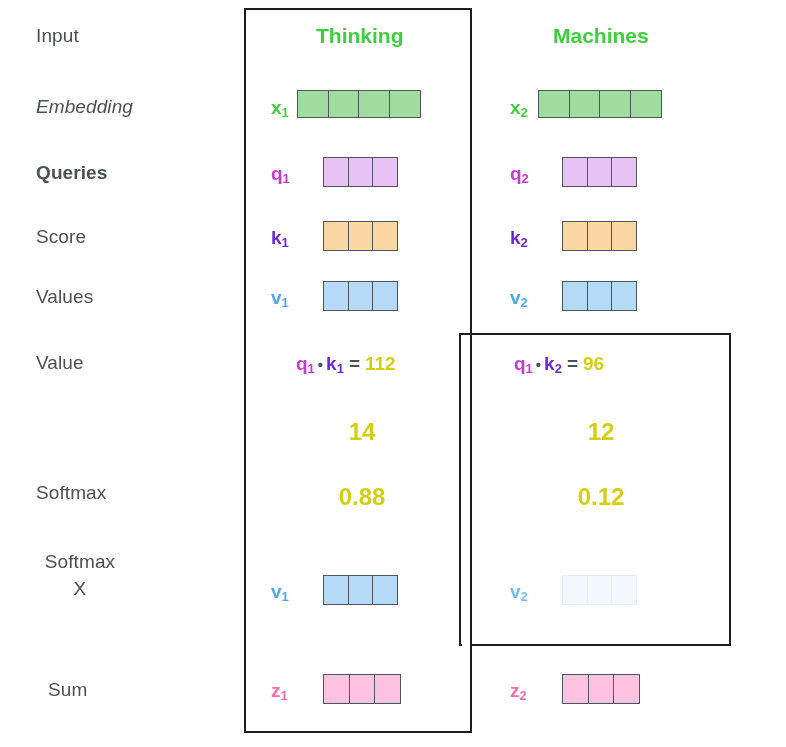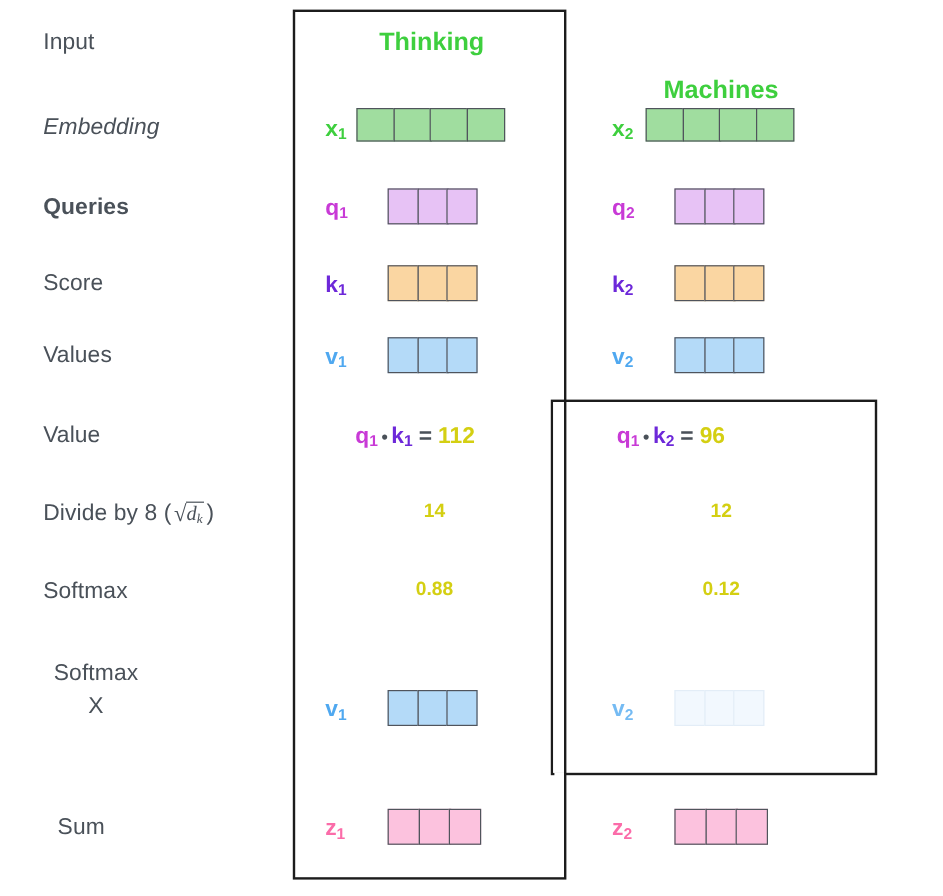--- a/index.html
+++ b/index.html
@@ -133,21 +133,21 @@
     position: absolute;
     font-size: 19px;
     font-weight: bold;
     white-space: nowrap;
     z-index: 3;
   }
   .expr sub { font-size: 13px; vertical-align: -3px; }
   .dotop { font-size: 15px; padding: 0 3px; }
   .numval {
     position: absolute;
-    font-size: 16px;
+    font-size: 24px;
     font-weight: bold;
     color: #d4cf12;
     white-space: nowrap;
     z-index: 3;
     text-align: center;
   }
 </style>
 </head>
 <body>
 
@@ -164,33 +164,32 @@
   <div class="row-label" style="left:36px; top:96px;font-style:italic;">Embedding</div>
 
   <div class="row-label" style="left:36px; top:162px;font-weight:bold;">Queries</div>
 
   <div class="row-label" style="left:36px; top:226px;">Score</div>
 
   <div class="row-label" style="left:36px; top:286px;">Values</div>
 
   <div class="row-label" style="left:36px; top:352px;">Value</div>
 
-  <div class="row-label" style="left:36px; top:417px;"><span>Divide by 8 (</span><span class="sqrt-wrap"><span class="sqrt-sym">√</span><span class="sqrt-body"><span>d</span><span class="sub-i">k</span></span></span><span class="paren">)</span></div>
 
   <div class="row-label" style="left:36px; top:482px;">Softmax</div>
 
   <div class="row-label multi" style="left:36px; top:549px; width:88px;">
     <div>Softmax</div>
     <div>X</div>
   </div>
 
   <div class="row-label" style="left:48px; top:679px;">Sum</div>
 
   <div class="col-word" style="left:316px; top:24px;">Thinking</div>
-  <div class="col-word" style="left:553px; top:24px;margin-top:40px;">Machines</div>
+  <div class="col-word" style="left:553px; top:24px;">Machines</div>
 
   <div class="vsym c-x" style="left:271px; top:97px;">
     <span>x</span><sub>1</sub>
   </div>
   <div class="vec green" style="left:297px; top:90px;">
     <div class="cell" style="width:32px;height:28px;"></div>
     <div class="cell" style="width:32px;height:28px;"></div>
     <div class="cell" style="width:32px;height:28px;"></div>
     <div class="cell" style="width:32px;height:28px;"></div>
   </div>

